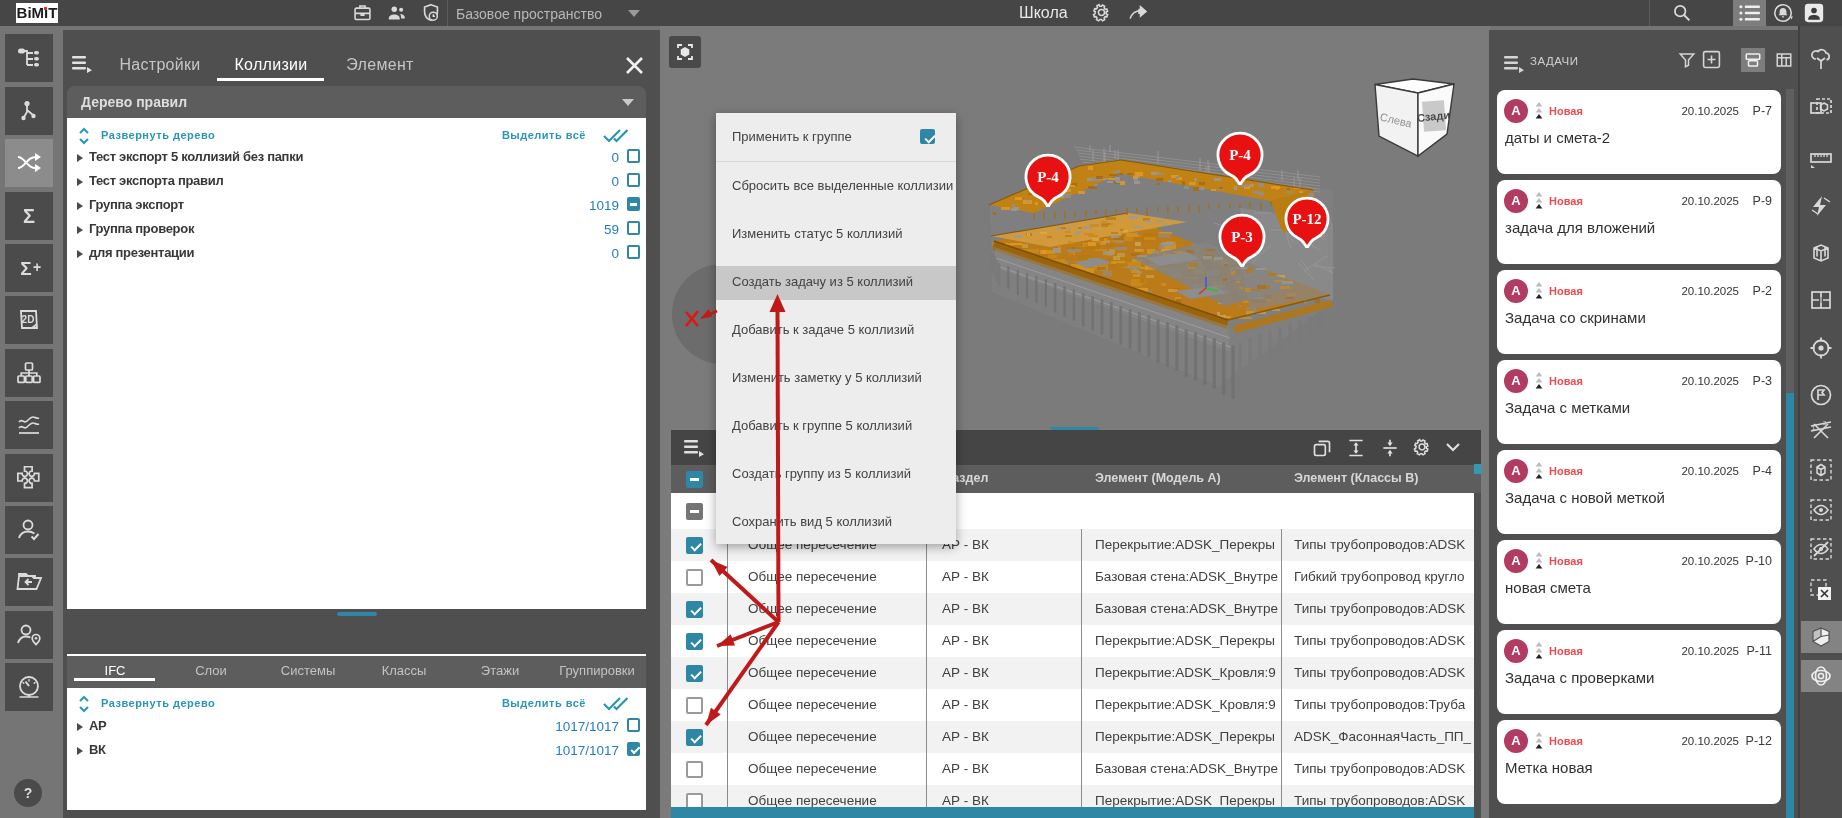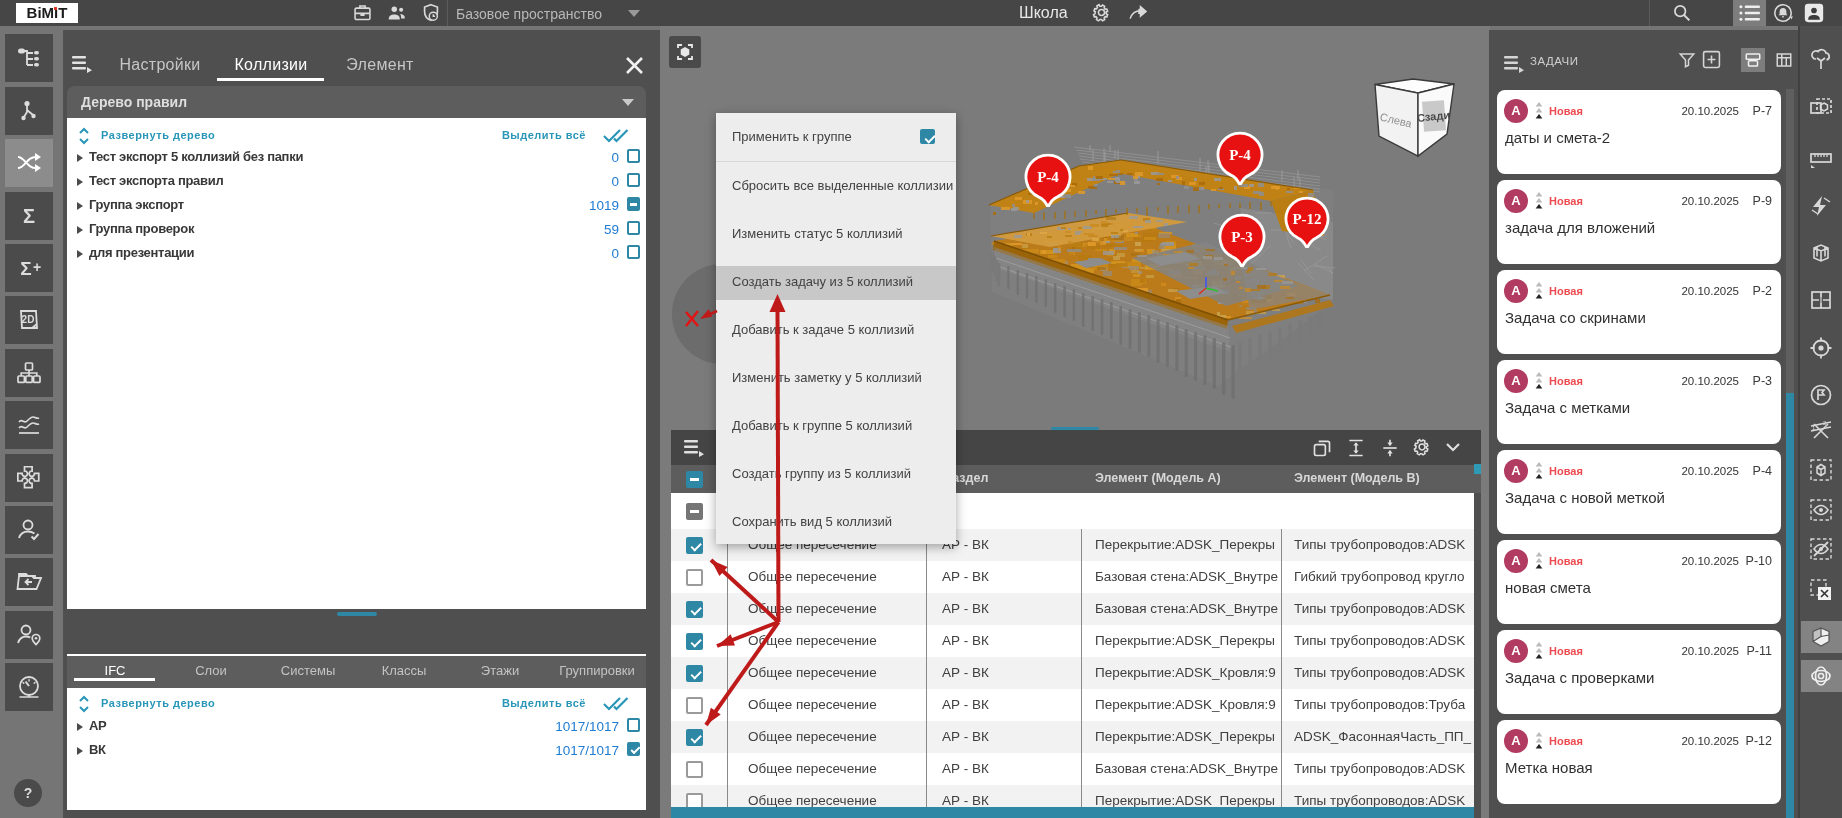--- a/index.html
+++ b/index.html
@@ -1,15 +1,15 @@
 <!DOCTYPE html>
 <html><head><meta charset="utf-8"><style>*{margin:0;padding:0;box-sizing:border-box}
 html,body{width:1842px;height:818px;overflow:hidden;background:#757575;font-family:"Liberation Sans",sans-serif;position:relative}
 #topbar{position:absolute;left:0;top:0;width:1842px;height:26px;background:#464646}
-.logo{position:absolute;left:16px;top:3px;width:62px;height:20px;background:#fff;color:#1c1c1c;font-weight:700;font-size:15px;text-align:center;line-height:19px;letter-spacing:0}
+.logo{position:absolute;left:16px;top:3px;width:42px;height:20px;background:#fff;color:#1c1c1c;font-weight:700;font-size:15px;text-align:center;line-height:19px;letter-spacing:0}
 .logo .rd{position:relative}
 .logo .rd i{position:absolute;left:0.4px;top:3.4px;width:3px;height:3px;background:#e03020;border-radius:0.5px}
 .tsep{position:absolute;top:0;width:1px;height:26px;background:#5c5c5c}
 .ticon{position:absolute;top:2px}
 #sidebar .sbtn{position:absolute;left:5px;width:48px;height:48px;background:#4b4b4b;display:flex;align-items:center;justify-content:center}
 #sidebar .sbtn.act{background:#8c8c8c}
 #leftpanel{position:absolute;left:63px;top:30px;width:597px;height:788px;background:#4f4f4f}
 .ptab{position:absolute;top:26px;font-size:16px;color:#c6c6c6;letter-spacing:.3px;transform:translateX(-50%)}
 .ptab.act{color:#fff}
 .sect{position:absolute;left:4px;width:579px}
@@ -926,21 +926,21 @@
       </svg>
       <svg style="position:absolute;left:774px;top:12px" width="16" height="11" viewBox="0 0 16 11">
         <path fill="none" stroke="#e0e0e0" stroke-width="2.2" d="M2 2l6 6 6-6"></path>
       </svg>
     </div>
     <div id="thead">
       <div class="rcb tind" style="top:6px"></div>
       <div class="thc" style="left:76px">Вид</div>
       <div class="thc" style="left:273px">Раздел</div>
       <div class="thc" style="left:424px">Элемент (Модель А)</div>
-      <div class="thc" style="left:623px">Элемент (Модель B)</div>
+      <div class="thc" style="left:623px">Элемент (Классы B)</div>
     </div>
     <div class="tr even" style="top:63px;height:36px">
       <div class="rcb gind" style="top:10px"></div>
     </div>
     <div class="tr odd" style="top:99px">
       <div class="rcb on"></div>
       <div class="vline" style="left:56px"></div>
       <div class="vline" style="left:255px"></div>
       <div class="vline" style="left:410px"></div>
       <div class="vline" style="left:610px"></div>

